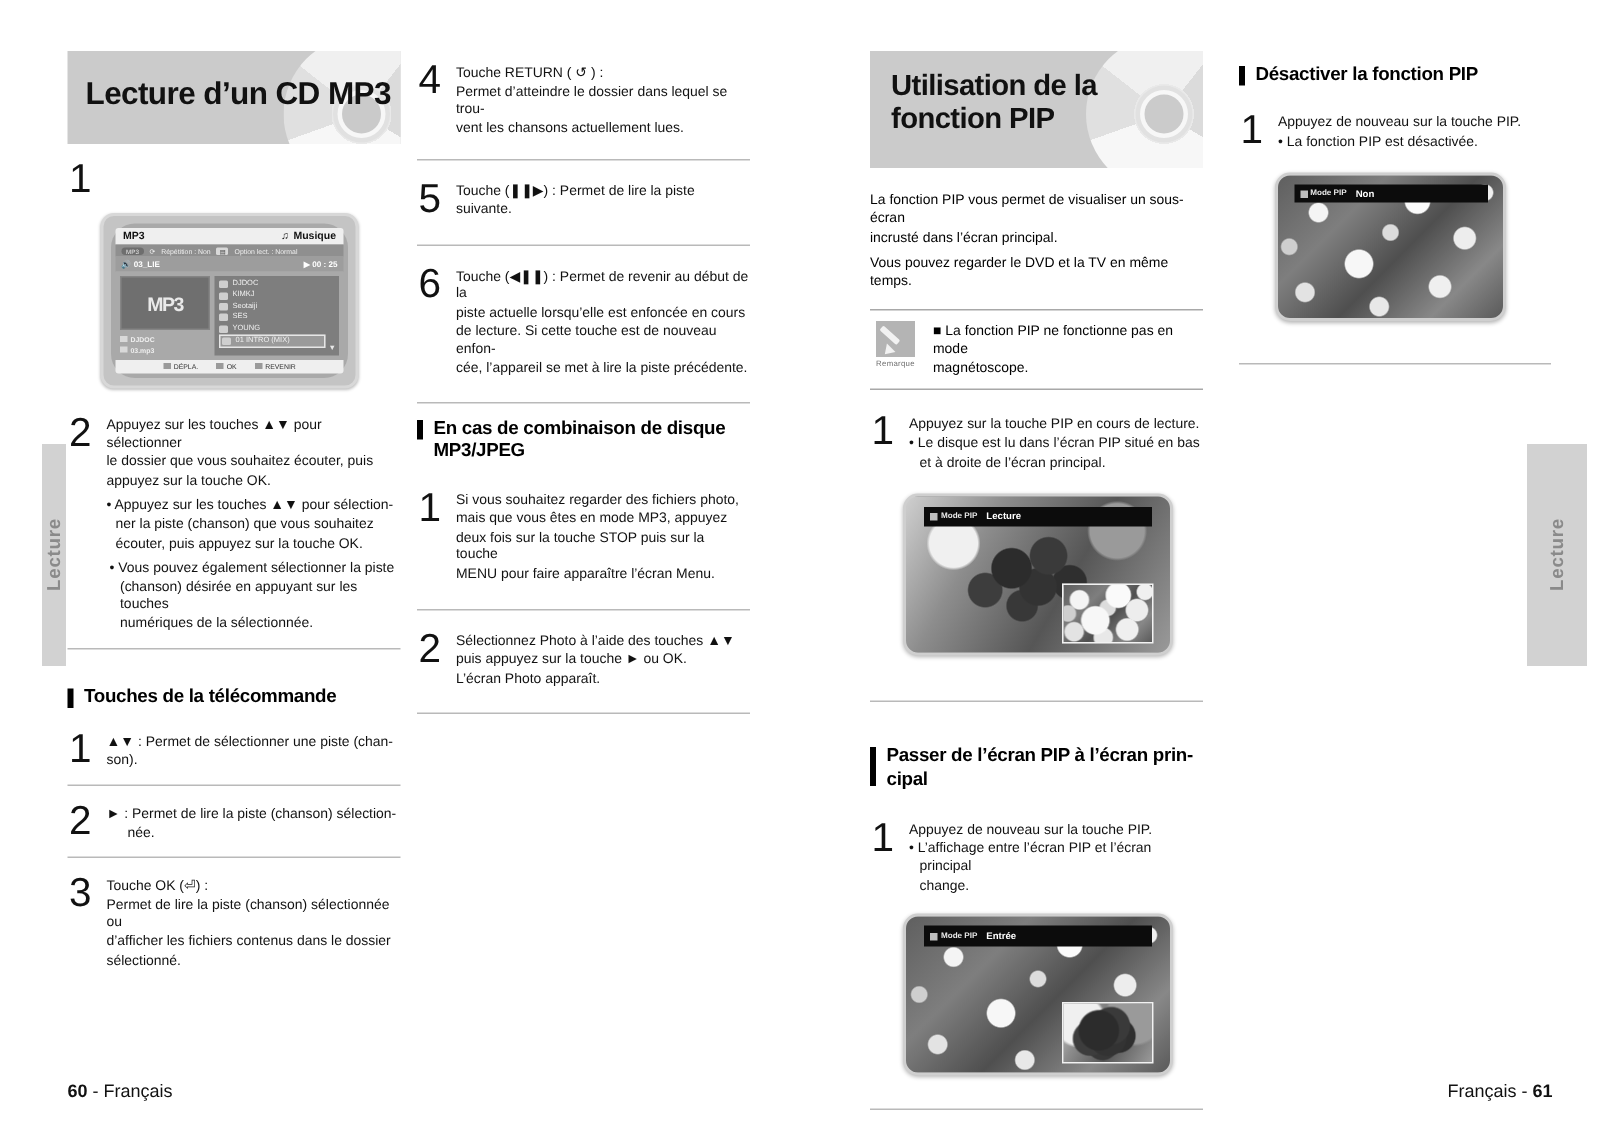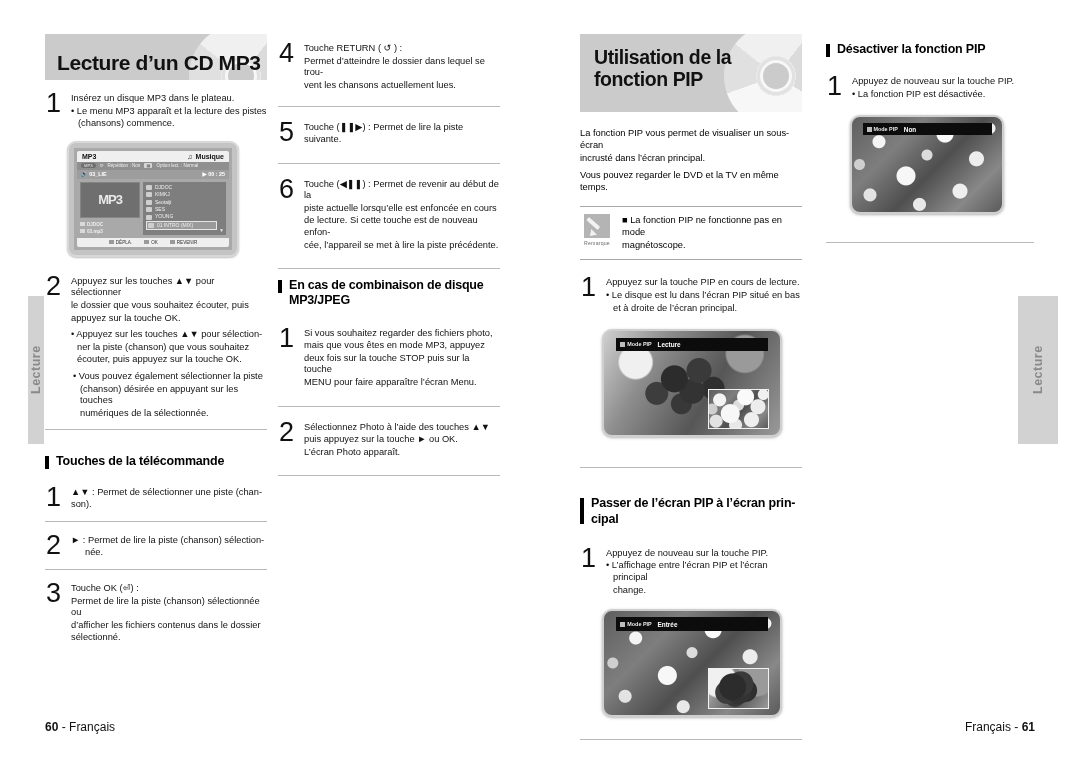--- a/index.html
+++ b/index.html
@@ -30,21 +30,21 @@
   
   .col{position:absolute;top:34px;}
   #col-1{left:45px;width:222px;}
   #col-2{left:278px;width:222px;}
   #col-3{left:580px;width:222px;}
   #col-4{left:826px;width:208px;}
 
   
   .banner{
     position:relative;background:#cbcbcb;overflow:hidden;
-    height:46px;margin-bottom:10px;
+    height:62px;margin-bottom:10px;
   }
   .banner.tall{height:78px;}
   .banner h1{
     position:relative;z-index:2;margin:0;
     font-size:21px;font-weight:bold;letter-spacing:-.4px;
     line-height:1.12;
     padding:17px 0 0 12px;color:#111;
   }
   .banner.tall h1{font-size:19.5px;padding:13px 0 0 14px;}
   .disc{
@@ -114,21 +114,21 @@
   .note .tag .cap{font-size:5.2px;color:#6e6e6e;margin-top:2px;letter-spacing:.2px;}
   .note .txt{flex:1 1 auto;font-size:9.3px;line-height:12.5px;}
 
   
   .osd-wrap{margin:10px 0 0 22px;}
   .osd{
     width:172px;background:#c4c4c4;border:2px solid #d8d8d8;
     border-radius:9px;padding:5px;box-sizing:border-box;
     box-shadow:0 1px 2px rgba(0,0,0,.25);
   }
-  .osd-inner{background:#a9a9a9;border-radius:0;padding:3px;}
+  .osd-inner{background:#a9a9a9;border-radius:16px;padding:3px;}
   .osd-top{
     background:#efefef;display:flex;justify-content:space-between;
     align-items:center;padding:2px 5px;font-size:7px;font-weight:bold;color:#111;
     border-radius:2px 2px 0 0;
   }
   .osd-top .right{display:flex;align-items:center;gap:3px;}
   .osd-row2{
     background:#8f8f8f;display:flex;align-items:center;gap:4px;
     padding:1.5px 4px;font-size:4.6px;color:#efefef;
   }
@@ -240,25 +240,20 @@
 
   <div class="col" id="col-1">
 
     <div class="banner">
       <div class="disc"></div>
       <h1>Lecture d’un CD MP3</h1>
     </div>
 
     <div class="step">
       <div class="num">1</div>
-      <div class="body">
-        <p>Insérez un disque MP3 dans le plateau.</p>
-        <p class="bullet">• Le menu MP3 apparaît et la lecture des pistes</p>
-        <p style="padding-left:7px">(chansons) commence.</p>
-      </div>
     </div>
 
     <div class="osd-wrap">
       <div class="osd">
         <div class="osd-inner">
 
           <div class="osd-top">
             <span>MP3</span>
             <span class="right">
               <span>♫</span>

